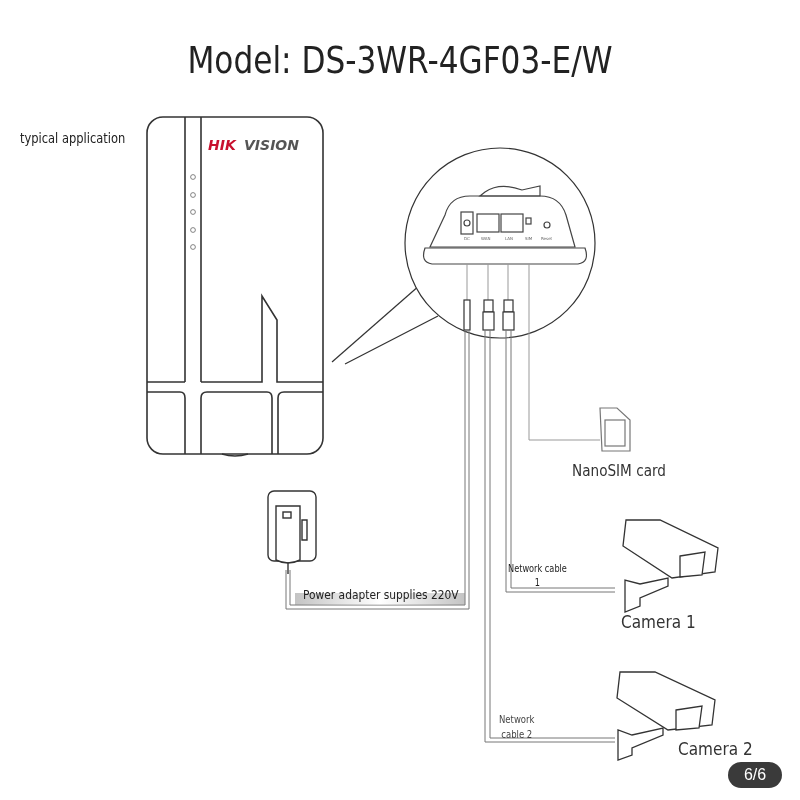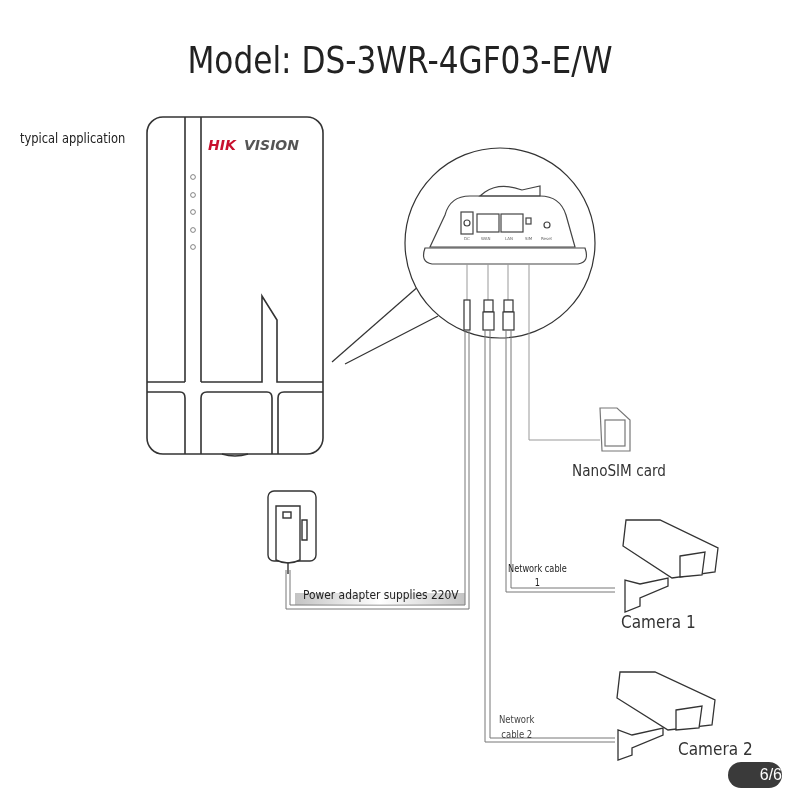--- a/index.html
+++ b/index.html
@@ -7,21 +7,21 @@
   .abs { position: absolute; }
   .title { left: 0; top: 38px; width: 800px; text-align: center; font-family: "DejaVu Sans", sans-serif; font-size: 38px; color: #222; letter-spacing: 0px; font-weight: 500; transform: scaleX(0.82); transform-origin: center; }
   .label { font-family: "DejaVu Sans", sans-serif; color: #222; transform-origin: left top; }
   .lbl-typical { left: 20px; top: 130px; font-size: 14px; transform: scaleX(0.82); }
   .lbl-sim { left: 572px; top: 461px; font-size: 16px; transform: scaleX(0.85); color: #333; }
   .lbl-power { left: 303px; top: 587px; font-size: 13px; transform: scaleX(0.82); }
   .lbl-net1 { left: 508px; top: 562px; font-size: 10px; transform: scaleX(0.82); text-align: center; line-height: 14px; }
   .lbl-net2 { left: 499px; top: 712px; font-size: 10px; transform: scaleX(0.85); text-align: center; line-height: 15px; color: #444; }
   .lbl-cam1 { left: 621px; top: 611px; font-size: 18px; transform: scaleX(0.85); color: #333; }
   .lbl-cam2 { left: 678px; top: 738px; font-size: 18px; transform: scaleX(0.85); color: #333; }
-  .page-badge { left: 728px; top: 762px; width: 54px; height: 26px; background: #3a3a3a; color: #fff; font-size: 16px; text-align: right; line-height: 26px; border-radius: 13px; }
+  .page-badge { left: 728px; top: 762px; width: 54px; height: 26px; background: #3a3a3a; color: #fff; font-size: 16px; text-align: center; line-height: 26px; border-radius: 13px; }
   svg { position: absolute; left: 0; top: 0; }
   .hik { font-family: "DejaVu Sans", sans-serif; font-style: italic; font-weight: bold; font-size: 14px; }
 </style>
 </head>
 <body>
 
 <div class="abs title">Model: DS-3WR-4GF03-E/W</div>
 
 <div class="abs label lbl-typical">typical application</div>
 

